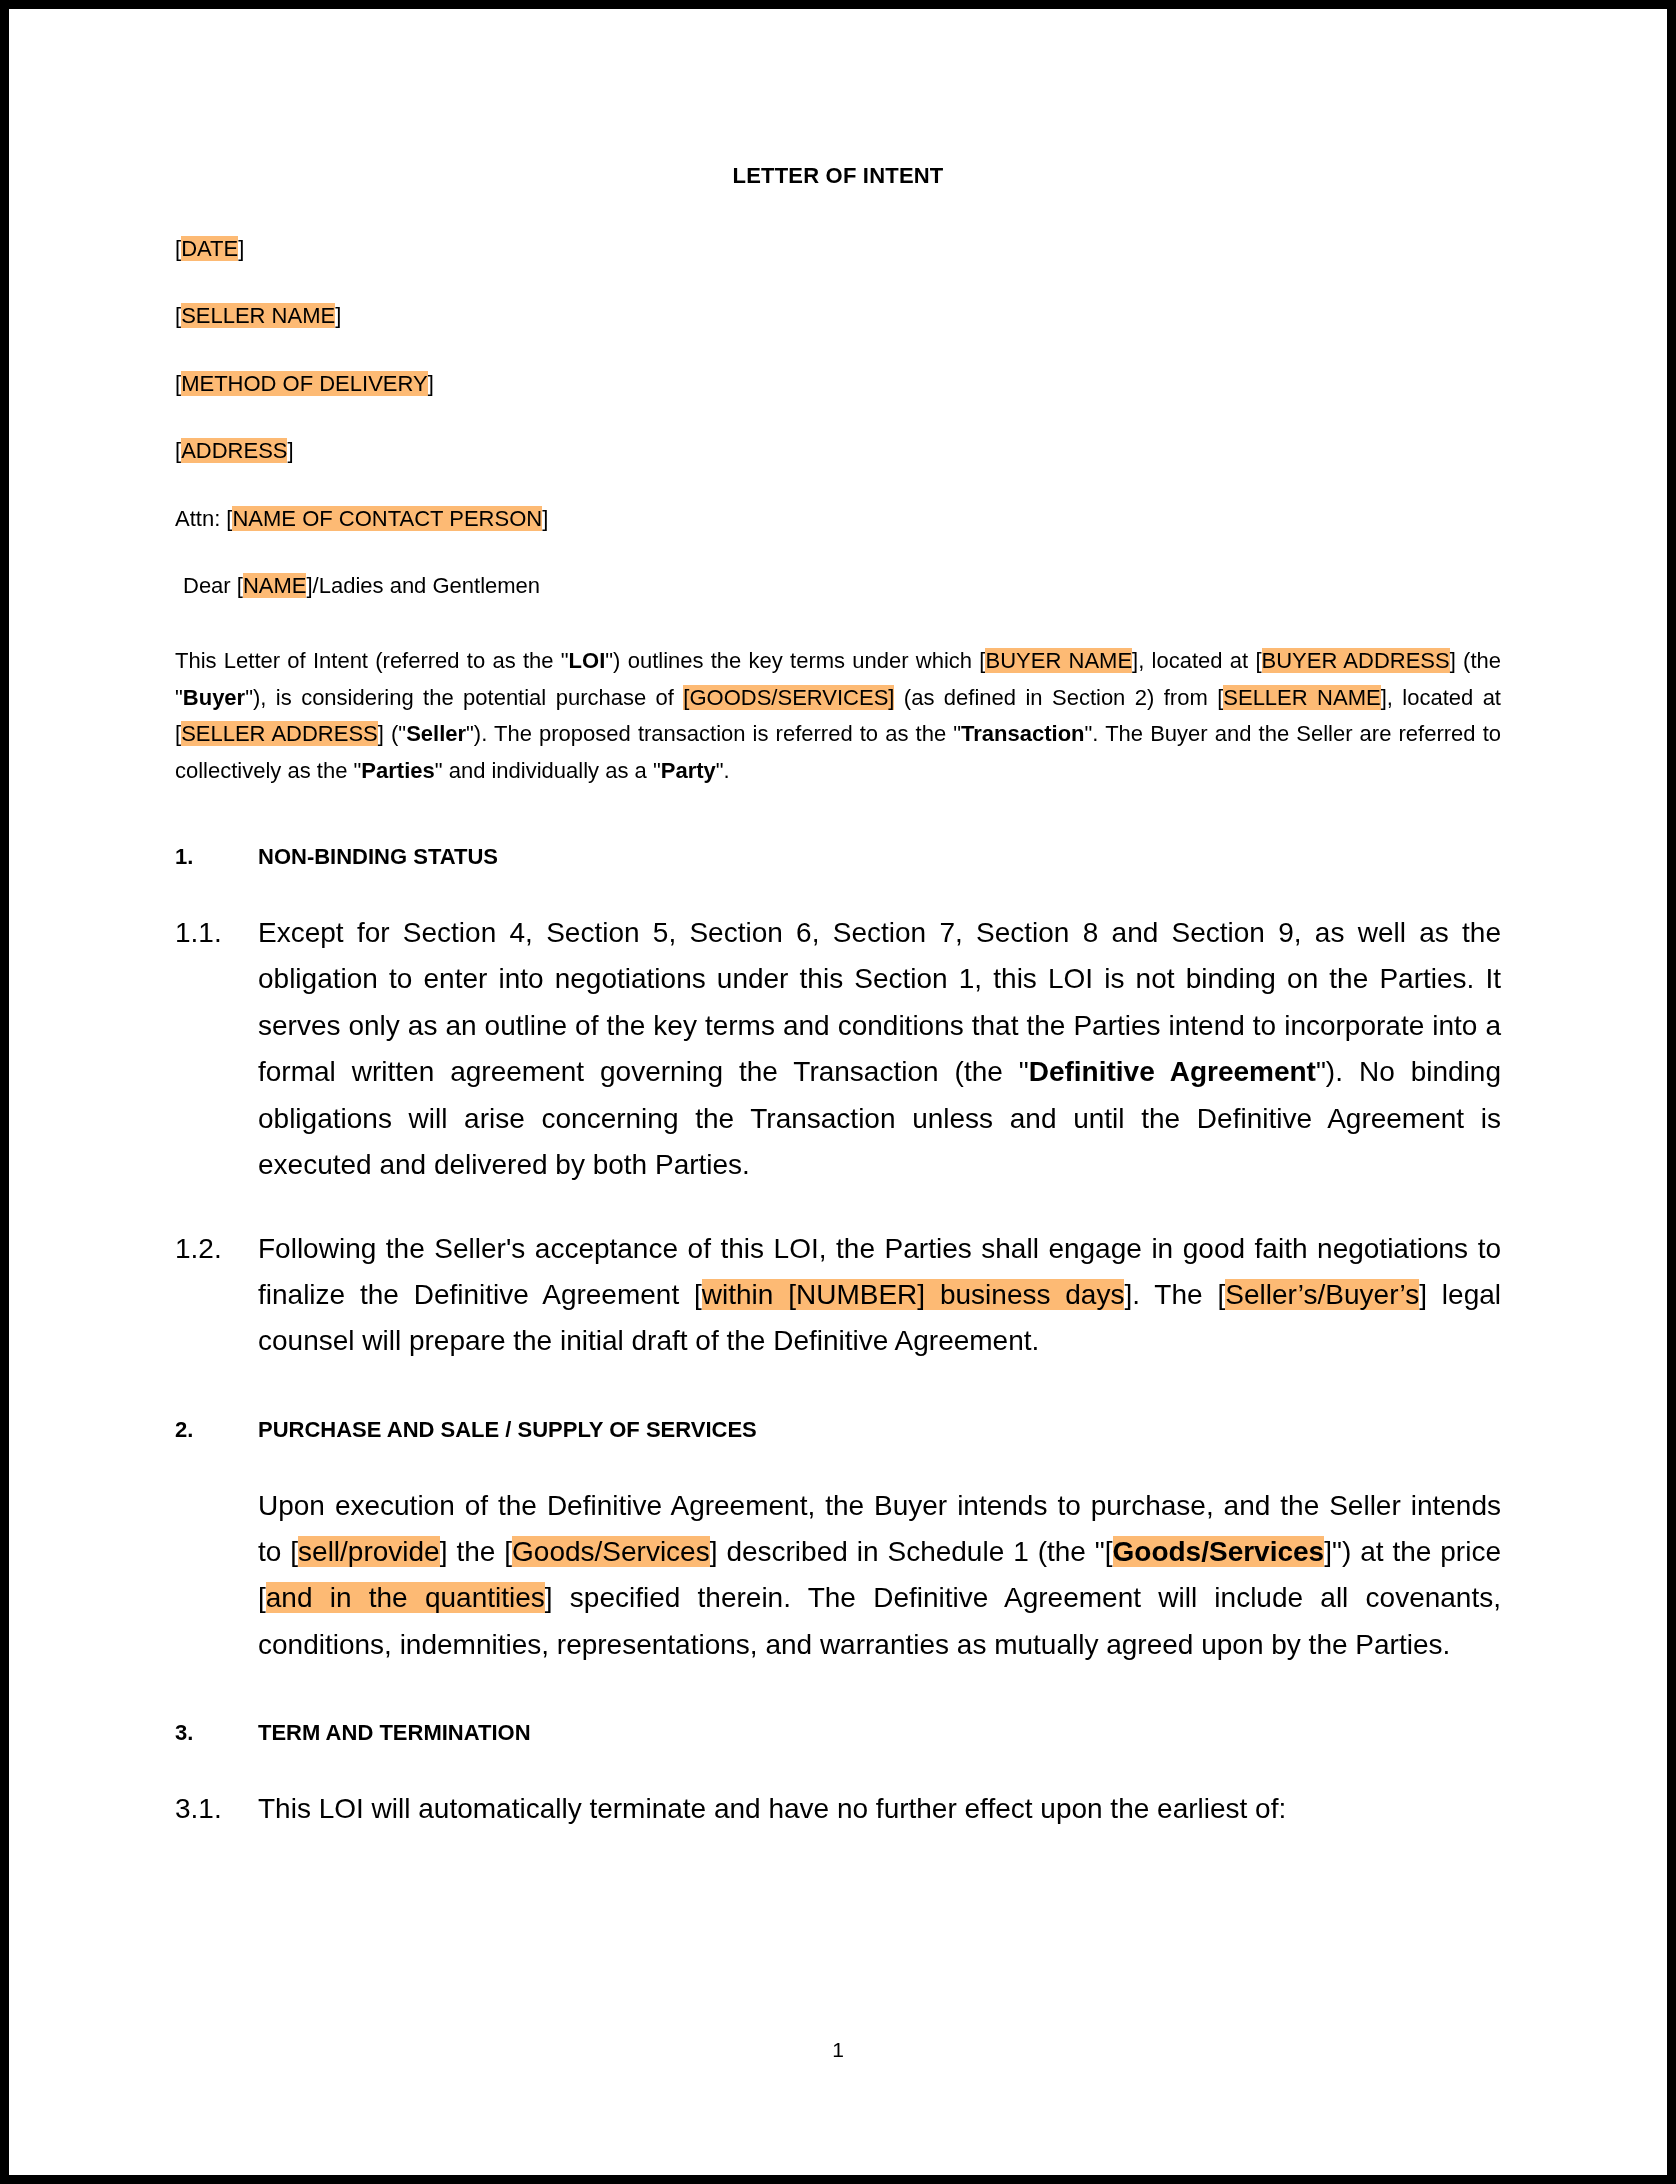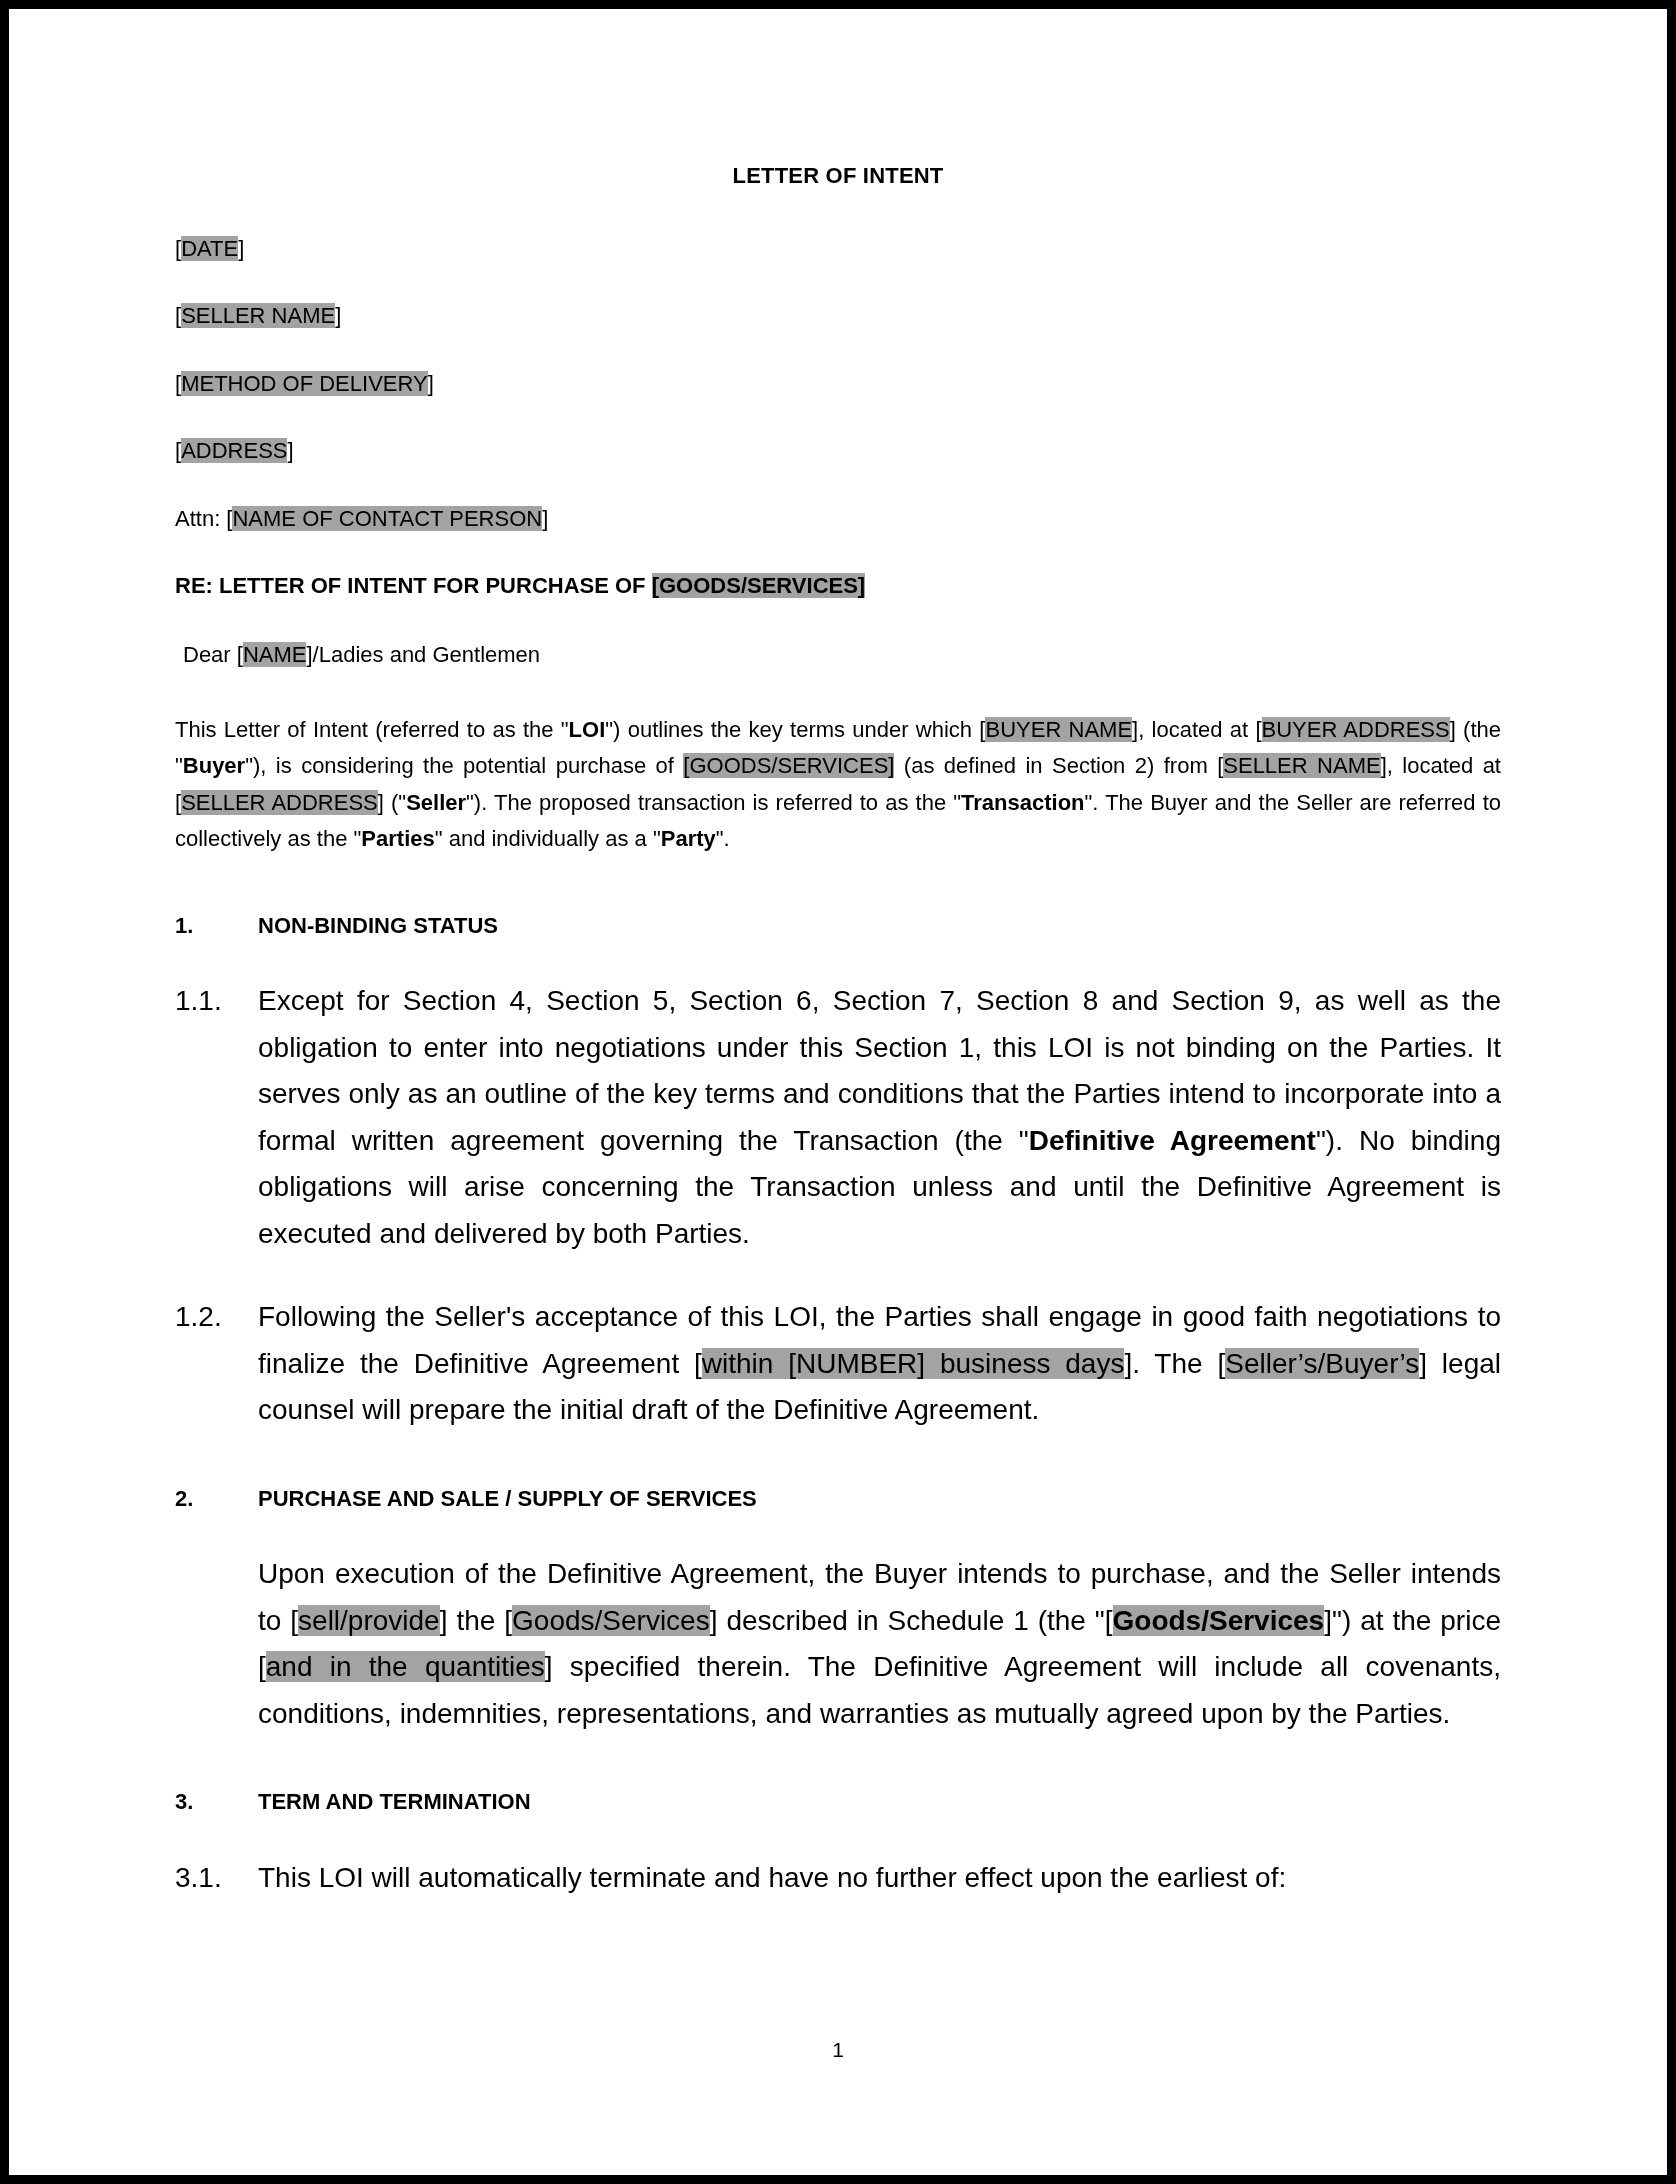--- a/index.html
+++ b/index.html
@@ -92,21 +92,21 @@
   .clause .txt {
     flex: 1 1 auto;
     text-align: justify;
   }
   .clause.no-num .num { visibility: hidden; }
 
   .spacer-sm { height: 14px; }
 
   
   .hl {
-    background-color: #a3a3a3;
+    background-color: #fdba74;
   }
   b, .b { font-weight: bold; }
 
   .page-number {
     position: absolute;
     left: 0;
     right: 0;
     bottom: 115px;
     text-align: center;
     font-size: 21px;
@@ -124,21 +124,20 @@
     <div class="addr-line"><span>[</span><span class="hl">DATE</span><span>]</span></div>
 
     <div class="addr-line"><span>[</span><span class="hl">SELLER NAME</span><span>]</span></div>
 
     <div class="addr-line"><span>[</span><span class="hl">METHOD OF DELIVERY</span><span>]</span></div>
 
     <div class="addr-line"><span>[</span><span class="hl">ADDRESS</span><span>]</span></div>
 
     <div class="addr-line"><span>Attn: [</span><span class="hl">NAME OF CONTACT PERSON</span><span>]</span></div>
 
-    <div class="re-line"><span>RE: LETTER OF INTENT FOR PURCHASE OF </span><span class="hl">[GOODS/SERVICES]</span></div>
 
     <div class="salutation"><span>Dear [</span><span class="hl">NAME</span><span>]/Ladies and Gentlemen</span></div>
 
     <div class="body-para"><span>This Letter of Intent (referred to as the "</span><b>LOI</b><span>") outlines the key terms under which [</span><span class="hl">BUYER NAME</span><span>], located at [</span><span class="hl">BUYER ADDRESS</span><span>] (the "</span><b>Buyer</b><span>"), is considering the potential purchase of </span><span class="hl">[GOODS/SERVICES]</span><span> (as defined in Section 2) from [</span><span class="hl">SELLER NAME</span><span>], located at [</span><span class="hl">SELLER ADDRESS</span><span>] ("</span><b>Seller</b><span>"). The proposed transaction is referred to as the "</span><b>Transaction</b><span>". The Buyer and the Seller are referred to collectively as the "</span><b>Parties</b><span>" and individually as a "</span><b>Party</b><span>".</span></div>
 
     <div class="spacer-sm"></div>
 
     <div class="section-head">
       <span class="num">1.</span>
       <span class="ttl">NON-BINDING STATUS</span>

